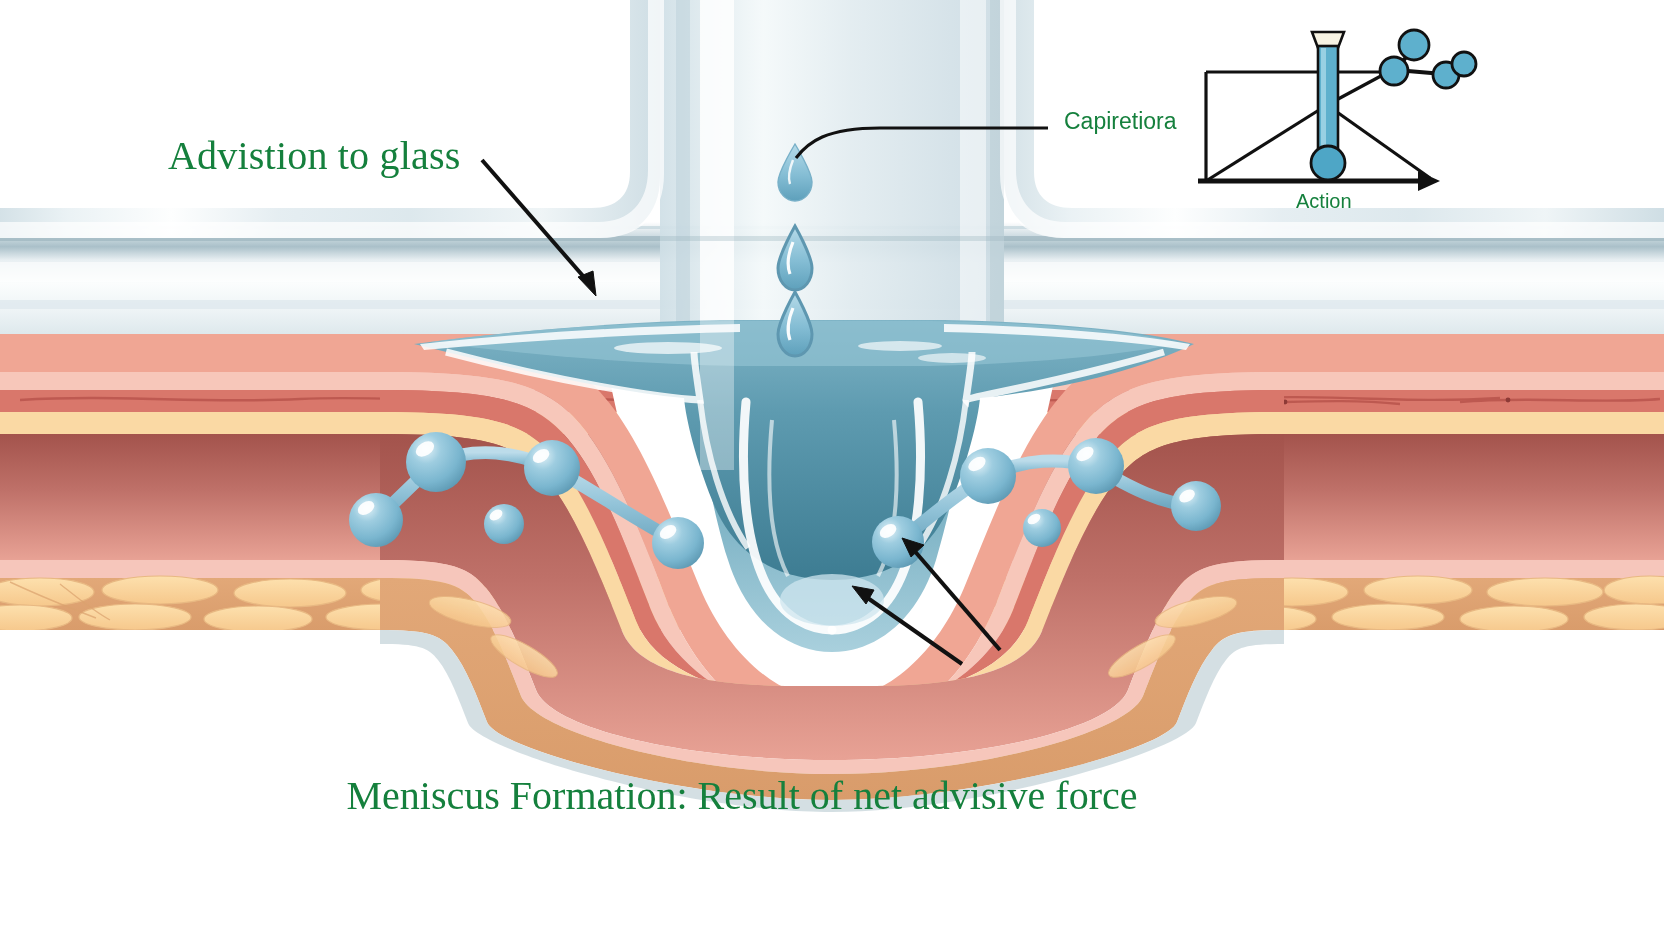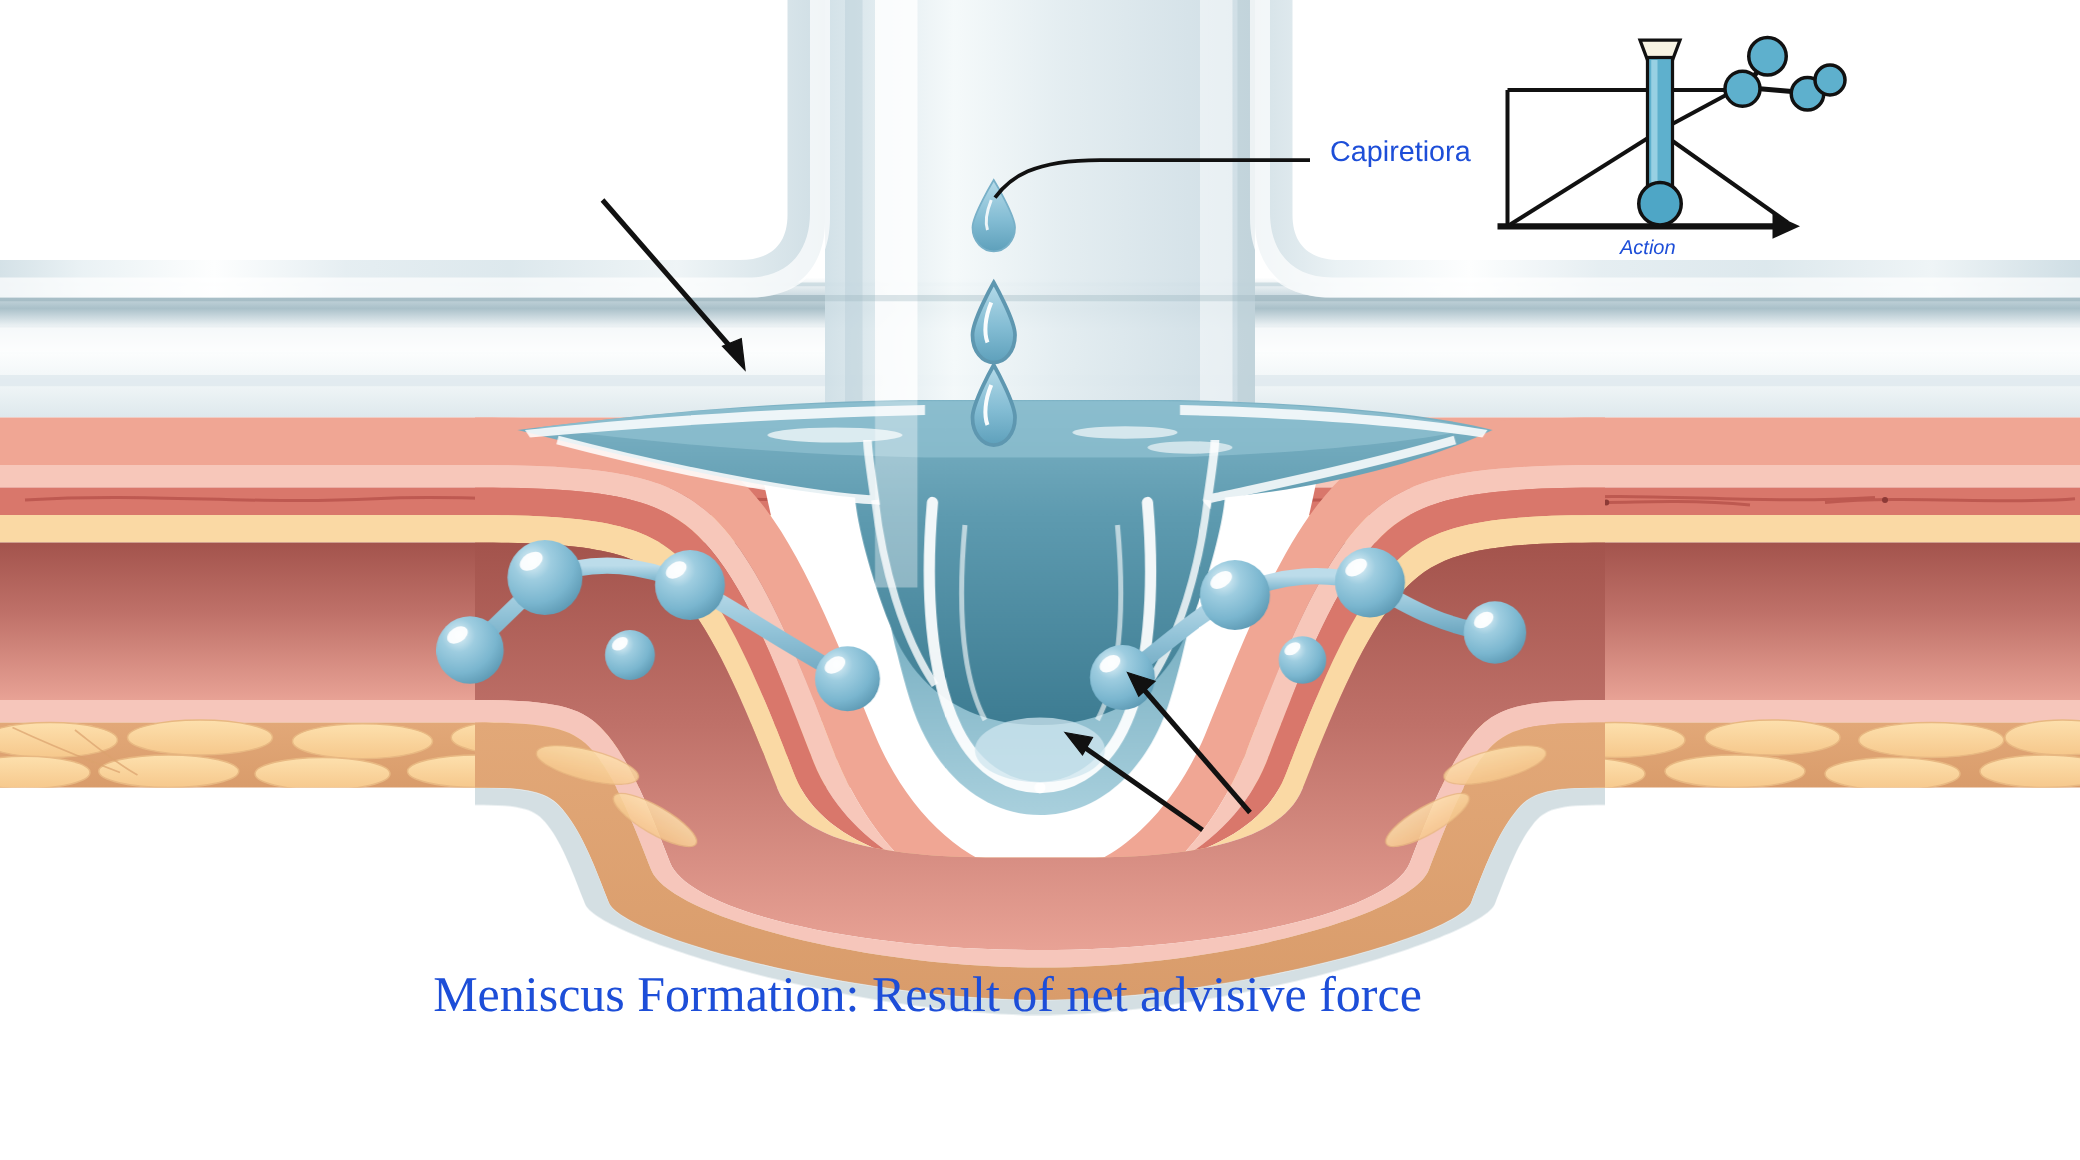--- a/index.html
+++ b/index.html
@@ -4,29 +4,29 @@
 <title>Meniscus Formation Diagram</title>
 <style>
   html,body{margin:0;padding:0;background:#ffffff;}
   body{
     font-family:"Liberation Serif", serif;
     width:1664px;height:928px;overflow:hidden;position:relative;
   }
   #stage{position:relative;width:1664px;height:928px;background:#ffffff;}
   #stage svg.layer{position:absolute;left:0;top:0;width:1664px;height:928px;}
 
-  .lbl{position:absolute;color:#1d4ed8;white-space:nowrap;}
+  .lbl{position:absolute;color:#15803d;white-space:nowrap;}
   .lbl-serif{font-family:"Liberation Serif", serif;}
   .lbl-sans{font-family:"Liberation Sans", sans-serif;}
 
   #label-adhesion{left:168px;top:132px;font-size:40px;letter-spacing:.2px;}
   #label-cohesion{left:966px;top:648px;font-size:40px;letter-spacing:.2px;}
   #label-caption{left:0;top:772px;width:1484px;text-align:center;font-size:40px;}
   #label-capillary{left:1064px;top:108px;font-size:23px;font-family:"Liberation Sans",sans-serif;}
-  #label-action{left:1296px;top:190px;font-size:16px;font-family:"Liberation Sans",sans-serif;font-style:italic;}
+  #label-action{left:1296px;top:190px;font-size:20px;font-family:"Liberation Sans",sans-serif;}
 </style>
 </head>
 <body>
 
 <div id="stage">
 
   <svg class="layer" viewBox="0 0 1664 928">
     <defs>
 
       <linearGradient id="glassH" x1="0" y1="0" x2="0" y2="1">
@@ -427,20 +427,21 @@
           <circle cx="1414" cy="45" r="15" fill="#5eb0cd"></circle>
           <circle cx="1394" cy="71" r="14" fill="#5eb0cd"></circle>
           <circle cx="1446" cy="75" r="13" fill="#5eb0cd"></circle>
           <circle cx="1464" cy="64" r="12" fill="#5eb0cd"></circle>
         </g>
       </g>
 
     </g>
   </svg>
 
+  <div class="lbl lbl-serif" id="label-adhesion">Advistion to glass</div>
 
 
   <div class="lbl lbl-serif" id="label-caption">Meniscus Formation: Result of net advisive force</div>
 
   <div class="lbl lbl-sans" id="label-capillary">Capiretiora</div>
 
   <div class="lbl lbl-sans" id="label-action">Action</div>
 
 </div>
 

